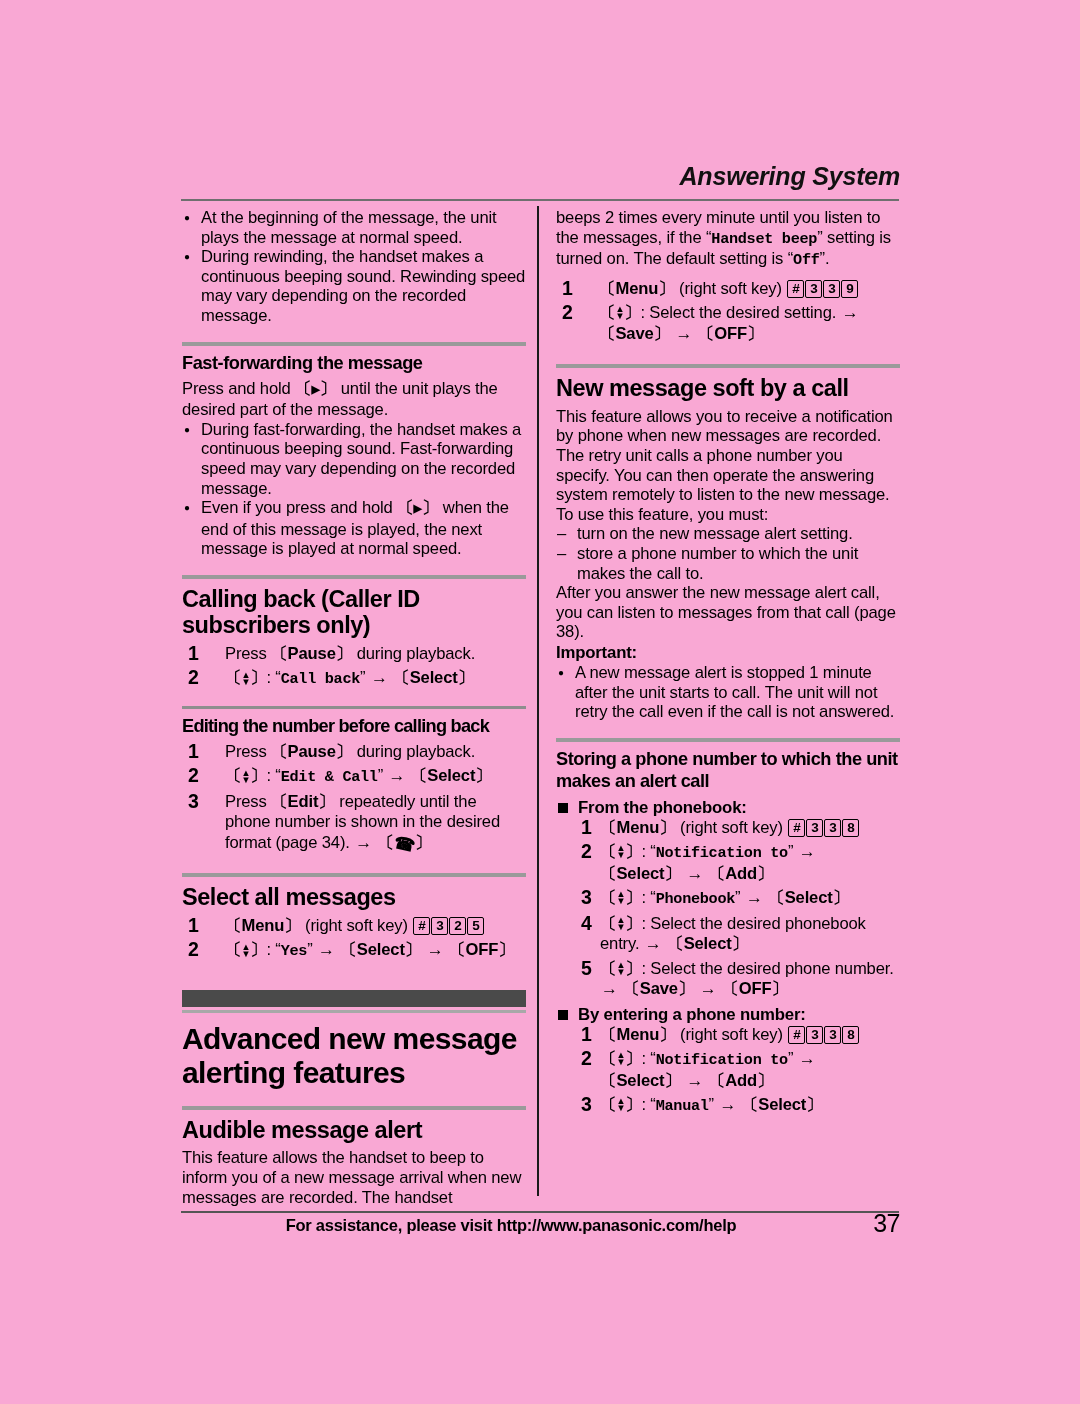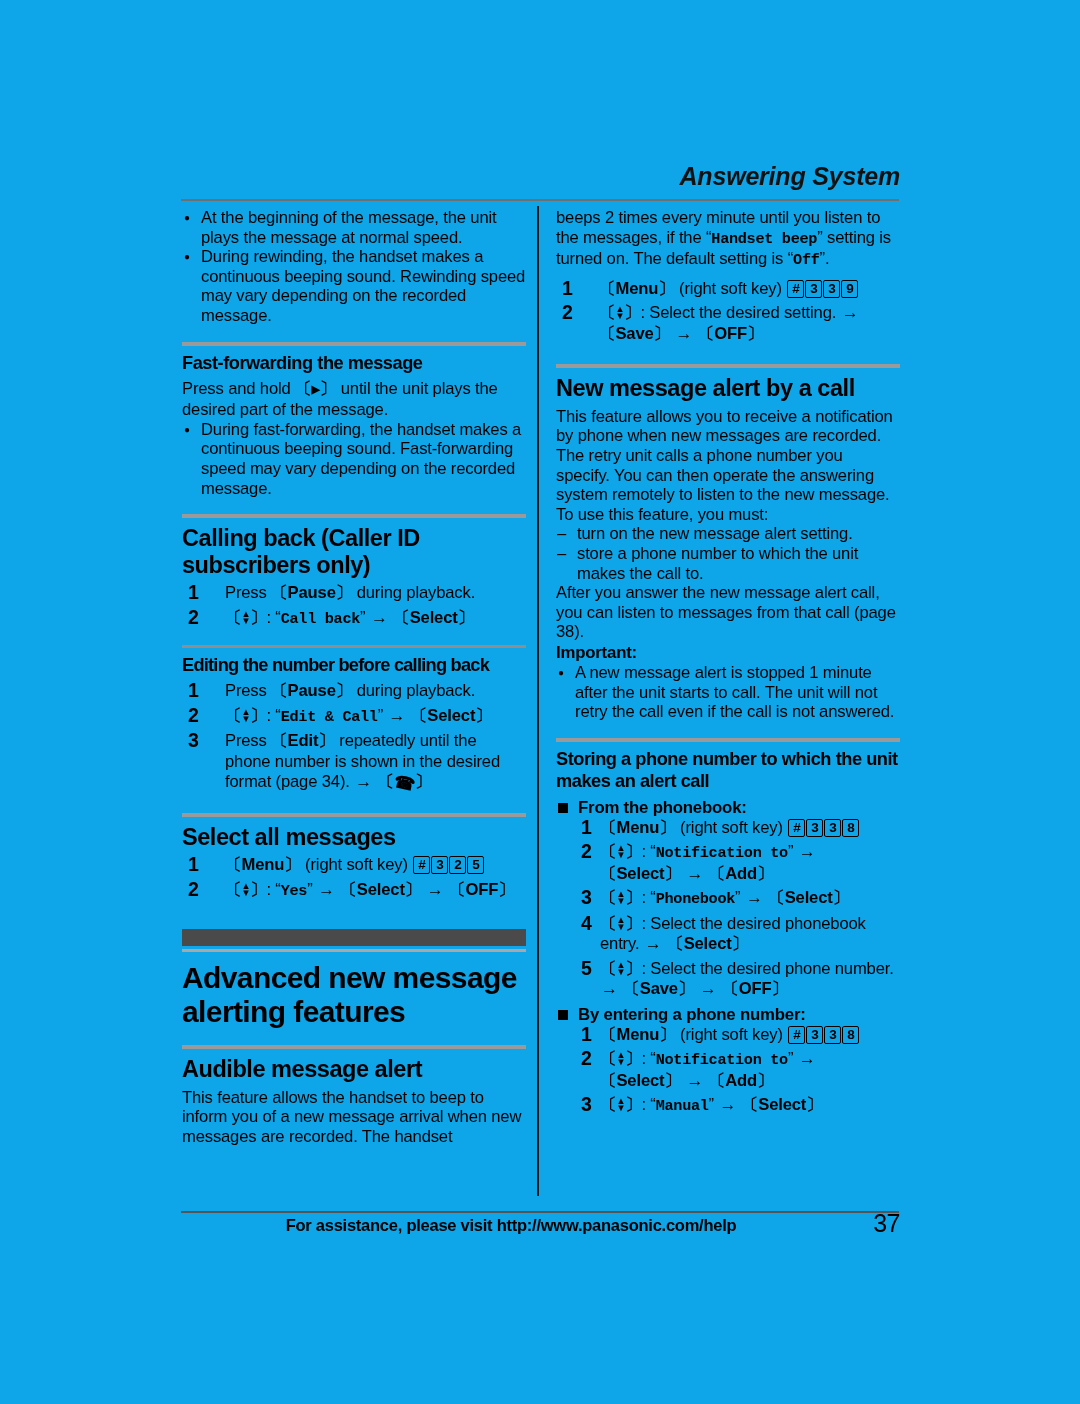--- a/index.html
+++ b/index.html
@@ -15,21 +15,21 @@
     font-family: "Liberation Sans", sans-serif;
     color: #000000;
     overflow: hidden;
   }
 
   .page {
     position: absolute;
     left: 0; top: 0;
     width: 1080px;
     height: 1404px;
-    background: #0ea5e9;
+    background: #f9a8d4;
   }
 
   
   .running-head {
     position: absolute;
     left: 180px;
     top: 162px;
     width: 720px;
     text-align: right;
     font-weight: bold;
@@ -323,20 +323,21 @@
     </ul>
 
     <div class="sp16"></div>
     <div class="rule-sec"></div>
     <h3 class="sub-title">Fast-forwarding the message</h3>
 
     <p class="para"><span>Press and hold </span><span class="brk">〔<span class="play-ic">▶</span>〕</span><span> until the unit plays the desired part of the message.</span></p>
 
     <ul class="bul">
       <li>During fast-forwarding, the handset makes a continuous beeping sound. Fast-forwarding speed may vary depending on the recorded message.</li>
+      <li><span>Even if you press and hold </span><span class="brk">〔<span class="play-ic">▶</span>〕</span><span> when the end of this message is played, the next message is played at normal speed.</span></li>
     </ul>
 
     <div class="sp16"></div>
     <div class="rule-sec"></div>
     <h2 class="sec-title">Calling back (Caller ID subscribers only)</h2>
 
     <ol class="steps">
       <li><span>Press </span><span class="brk">〔<span>Pause</span>〕</span><span> during playback.</span></li>
       <li><span class="nav-key">〔<span class="nav-glyph"><i>▲</i><i class="dn">▼</i></span>〕</span>: “<span class="mono">Call back</span>” <span class="arrow">→</span> <span class="brk">〔<span>Select</span>〕</span></li>
     </ol>
@@ -377,21 +378,21 @@
     <p class="para"><span>beeps 2 times every minute until you listen to the messages, if the </span>“<span class="mono">Handset beep</span>”<span> setting is turned on. The default setting is </span>“<span class="mono">Off</span>”<span>.</span></p>
 
     <div class="sp8"></div>
     <ol class="steps">
       <li><span class="brk">〔<span>Menu</span>〕</span> <span>(right soft key)</span> <span class="keycap">#</span><span class="keycap">3</span><span class="keycap">3</span><span class="keycap">9</span></li>
       <li><span class="nav-key">〔<span class="nav-glyph"><i>▲</i><i class="dn">▼</i></span>〕</span>: <span>Select the desired setting.</span> <span class="arrow">→</span> <span class="brk">〔<span>Save</span>〕</span> <span class="arrow">→</span> <span class="brk">〔<span>OFF</span>〕</span></li>
     </ol>
 
     <div class="sp16"></div>
     <div class="rule-sec"></div>
-    <h2 class="sec-title">New message alert by a call</h2>
+    <h2 class="sec-title">New message soft by a call</h2>
 
     <p class="para">This feature allows you to receive a notification by phone when new messages are recorded. The retry unit calls a phone number you specify. You can then operate the answering system remotely to listen to the new message.</p>
     <p class="para">To use this feature, you must:</p>
     <ul class="dash">
       <li>turn on the new message alert setting.</li>
       <li>store a phone number to which the unit makes the call to.</li>
     </ul>
     <p class="para">After you answer the new message alert call, you can listen to messages from that call (page 38).</p>
 
     <div class="label-bold">Important:</div>

